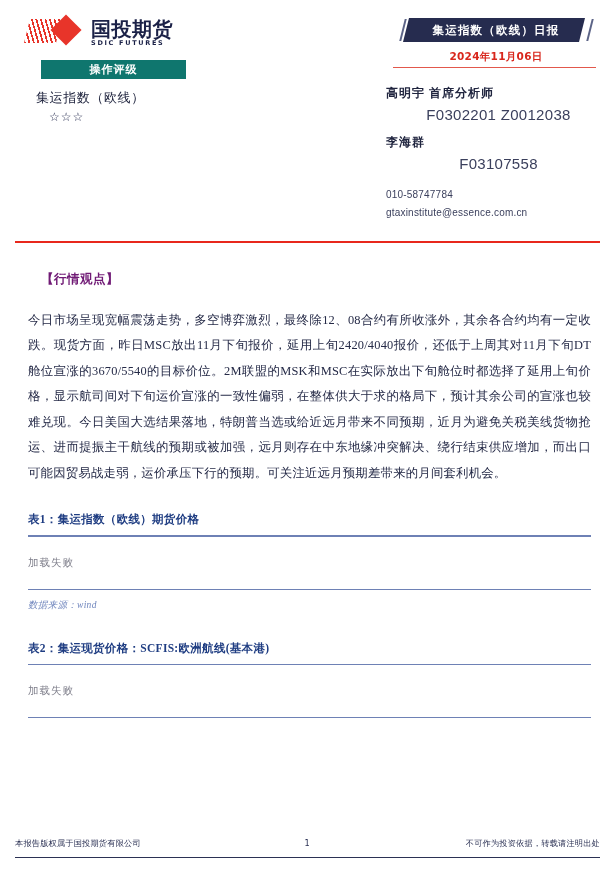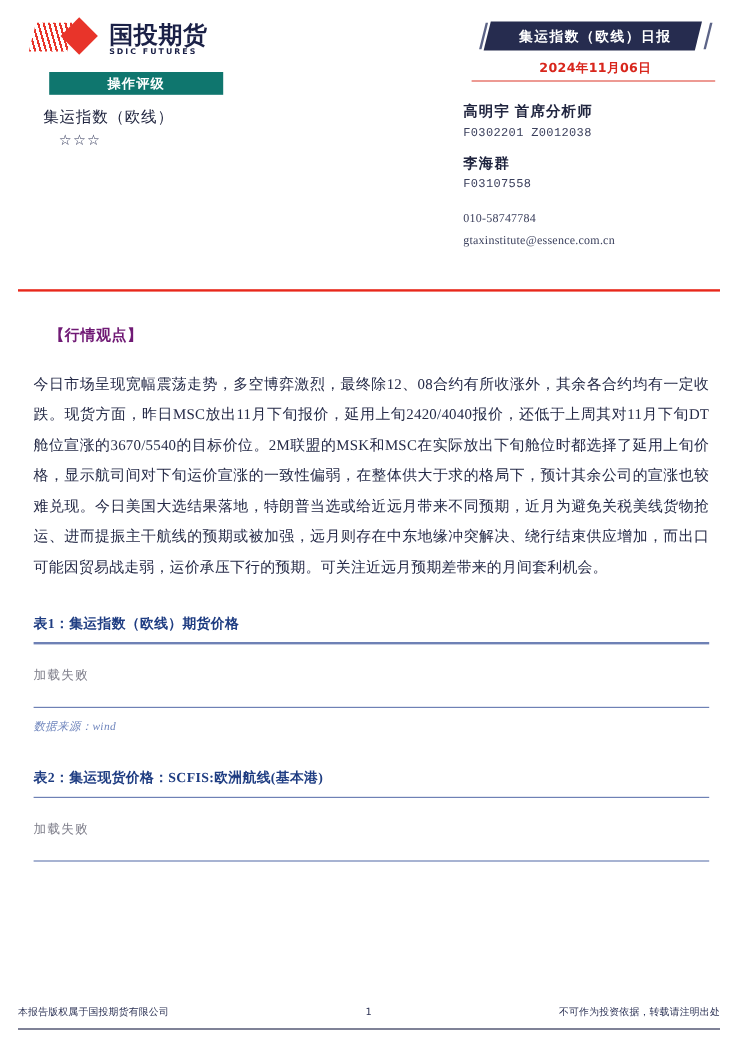--- a/index.html
+++ b/index.html
@@ -175,29 +175,30 @@
     width: 225px;
   }
   .an-name {
     font-size: 12px;
     font-weight: bold;
     letter-spacing: 1px;
     color: #20253f;
     margin-bottom: 4px;
   }
   .an-code {
-    font-family: Liberation Mono, monospace;
-    font-size: 10px;
+    font-family: Liberation Sans, sans-serif;
+    font-size: 15px;
     color: #3a3f5c;
     letter-spacing: 0.3px;
     margin-bottom: 11px;
+    text-align: center;
   }
   .an-contact {
     margin-top: 14px;
-    font-family: Liberation Serif, serif;
+    font-family: Liberation Sans, sans-serif;
     font-size: 10px;
     color: #3a3f5c;
     letter-spacing: 0.2px;
     line-height: 1.8;
   }
 
   .header-rule {
     position: absolute;
     left: 15px;
     top: 241px;

